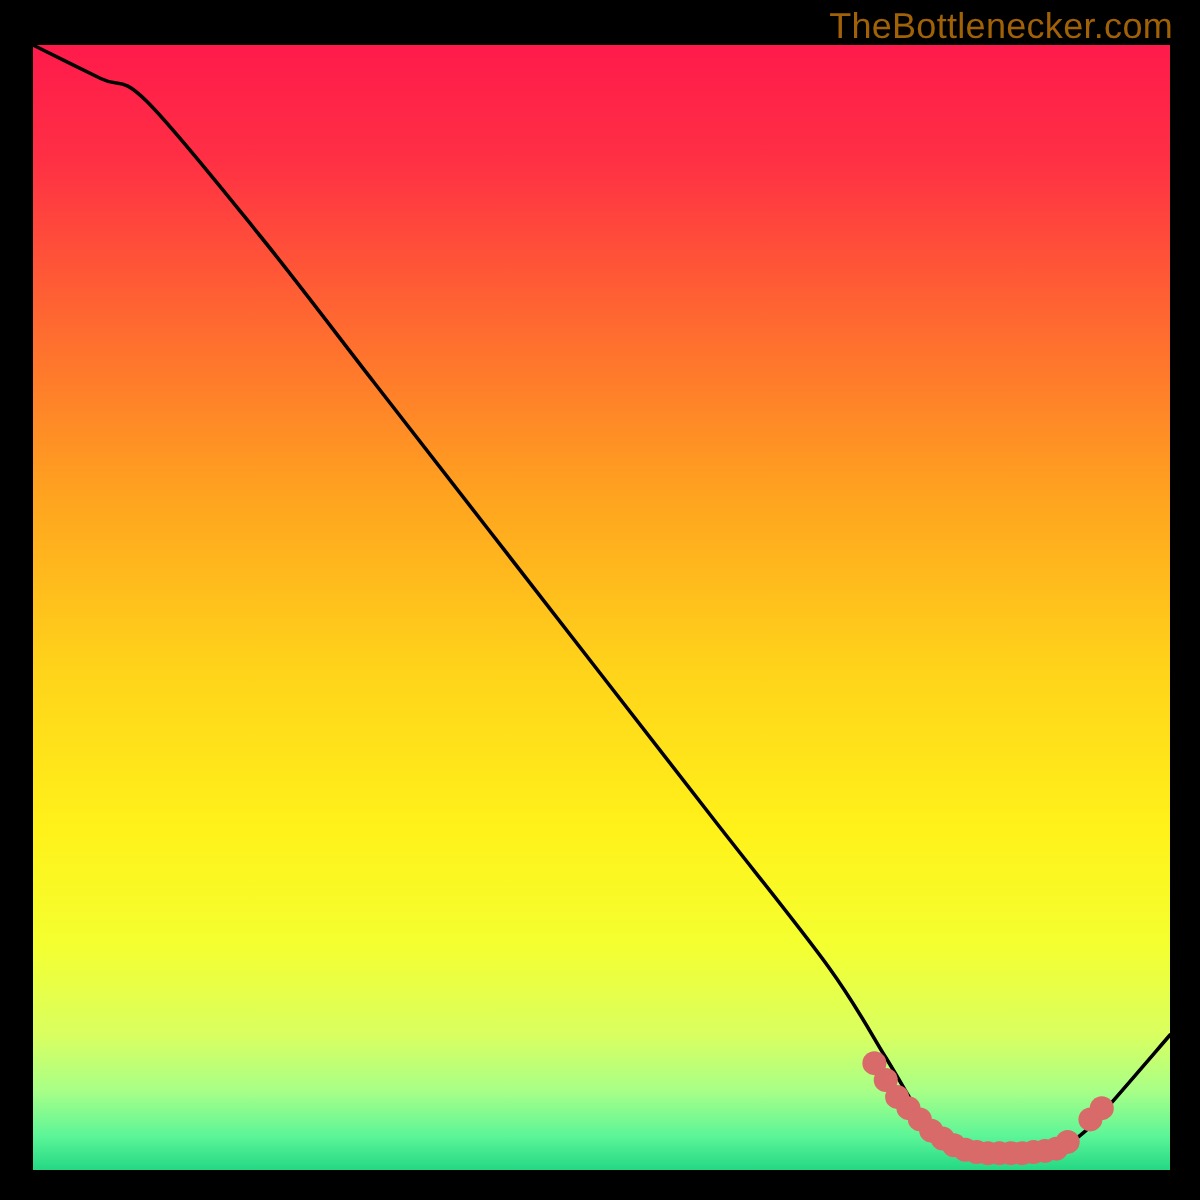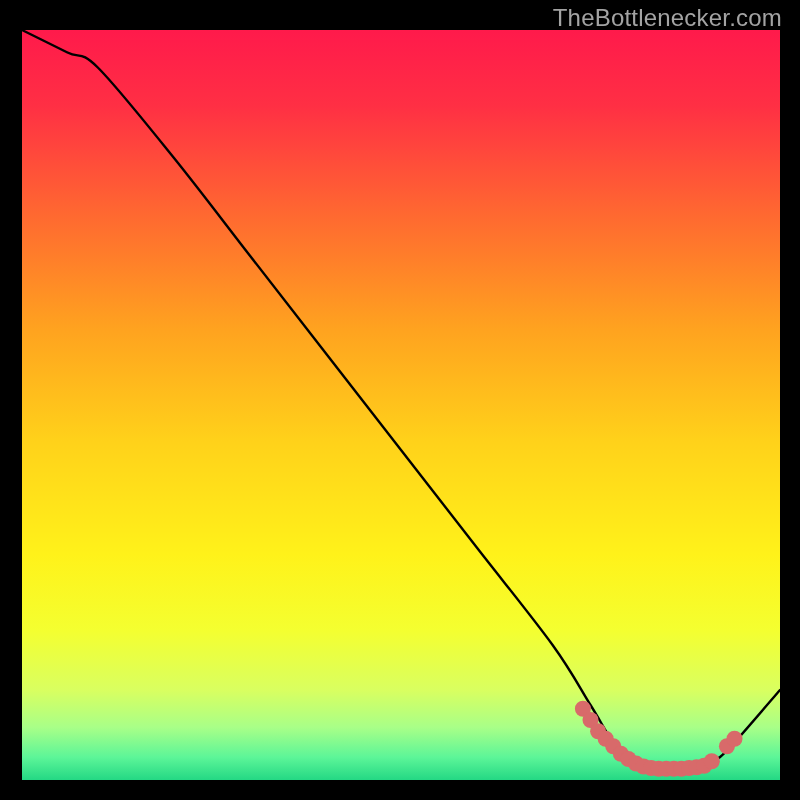--- a/index.html
+++ b/index.html
@@ -14,21 +14,21 @@
   .frame {
     position: relative;
     width: 800px;
     height: 800px;
     background: #000;
   }
   .watermark {
     position: absolute;
     top: 4px;
     right: 18px;
-    color: #a3a3a3;
+    color: #a16207;
     font-size: 24px;
     z-index: 5;
     user-select: none;
     font-weight: 400;
     letter-spacing: 0.2px;
   }
   svg {
     position: absolute;
     left: 0;
     top: 0;

